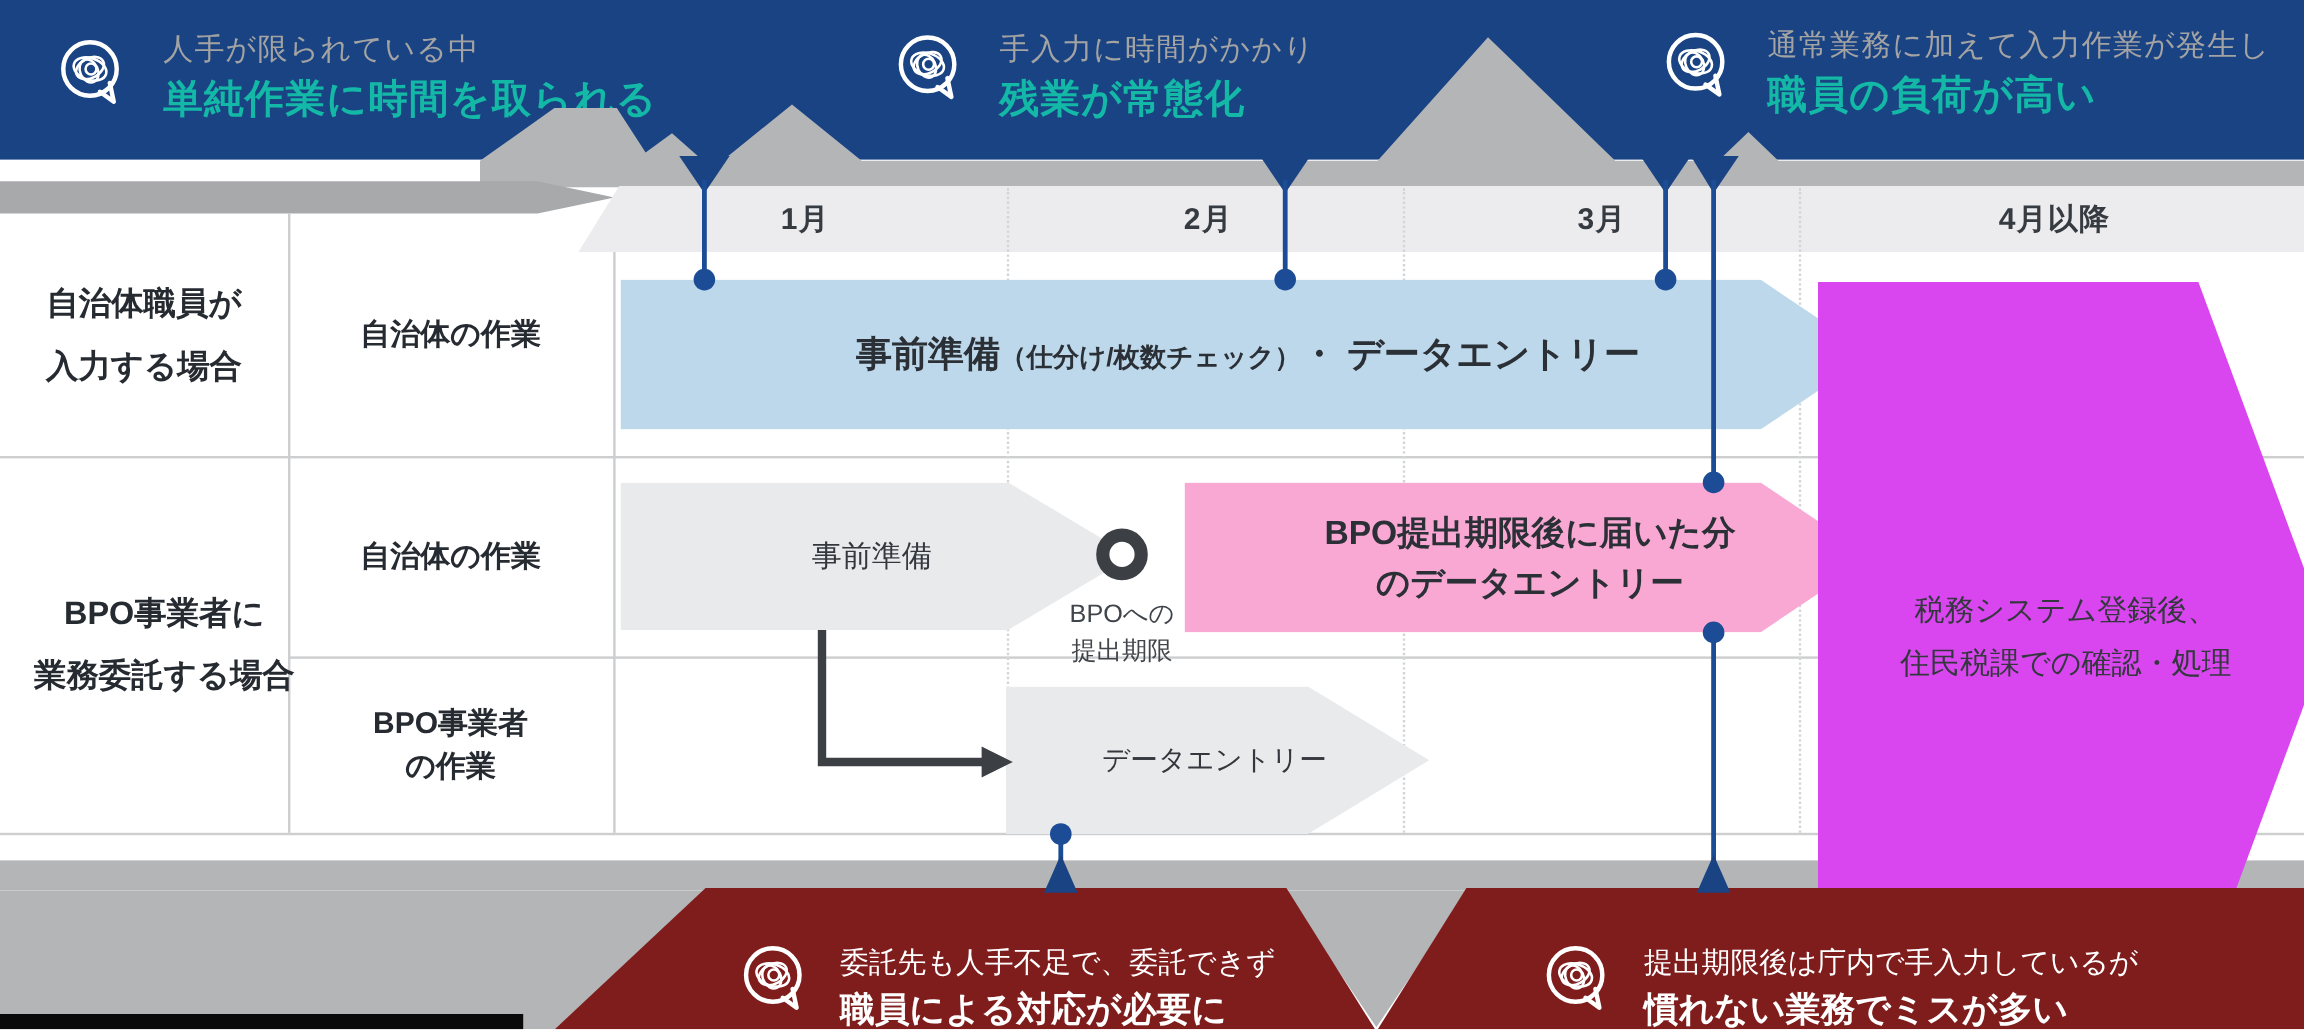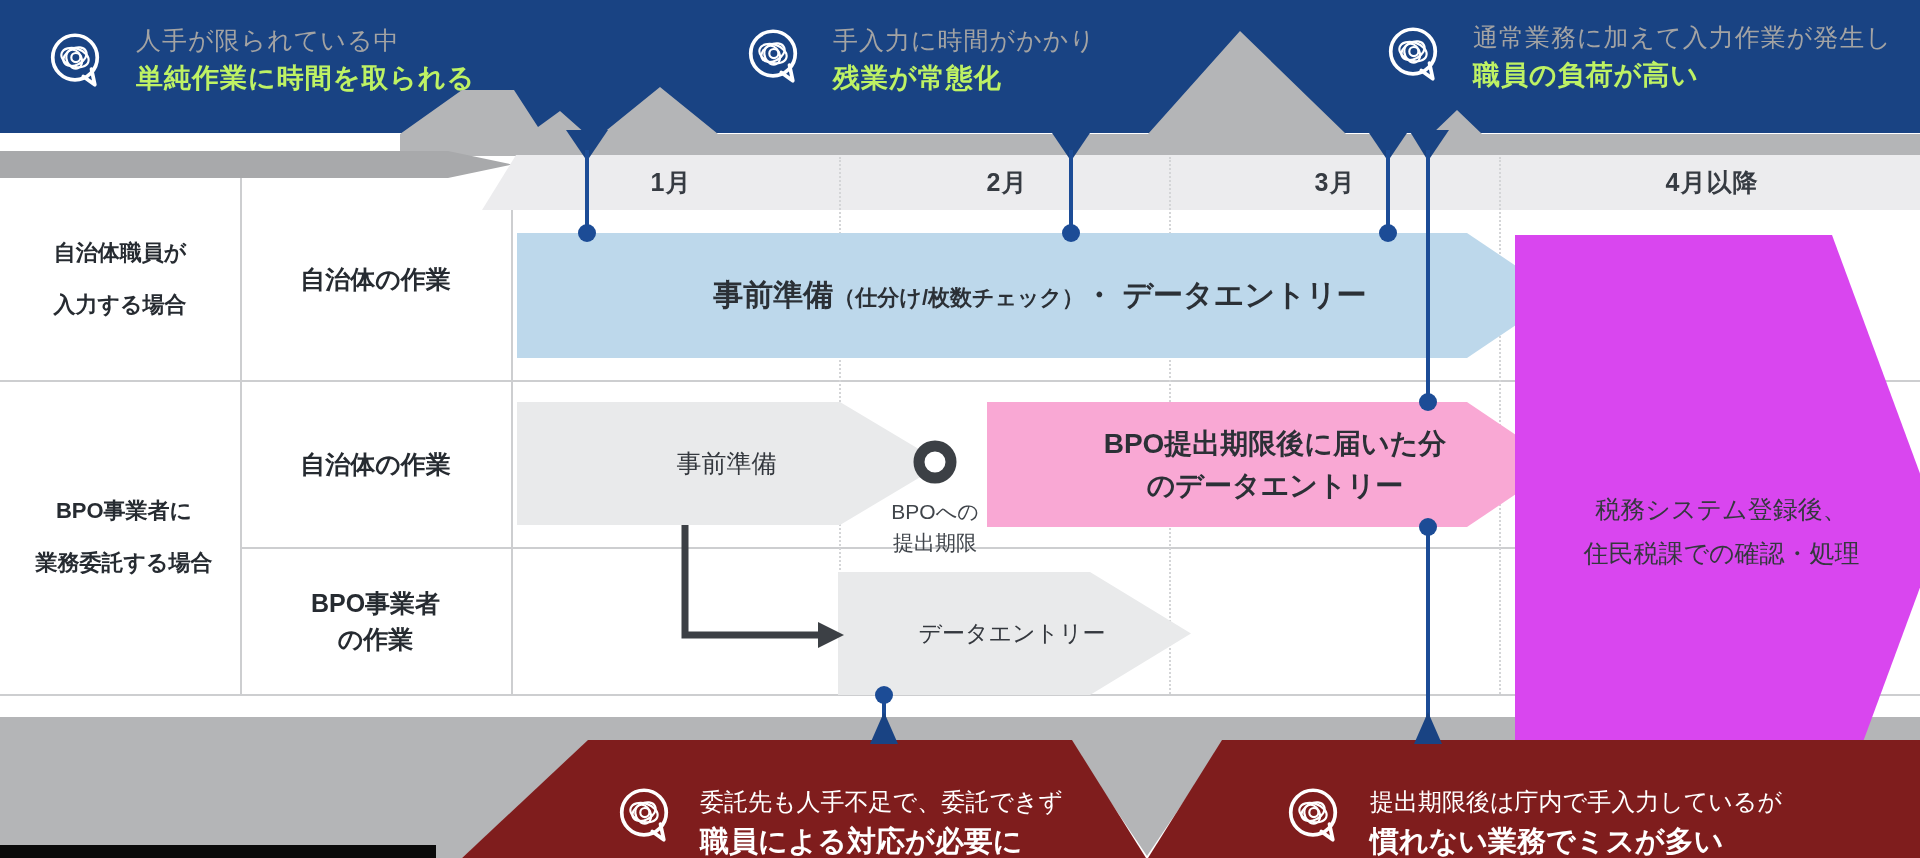--- a/index.html
+++ b/index.html
@@ -4,37 +4,37 @@
 <style>
   html,body{margin:0;padding:0;background:#fff;}
   #stage{position:relative;width:1920px;height:858px;overflow:hidden;background:#ffffff;
          font-family:"Liberation Sans","DejaVu Sans",sans-serif;color:#2b3036;}
   .abs{position:absolute;}
   svg.layer{position:absolute;left:0;top:0;width:1920px;height:858px;pointer-events:none;}
 
   
   #banner-top{left:0;top:0;width:1920px;height:133px;background:#194383;}
   .ban-line1{position:absolute;color:#a3a3a3;font-size:25px;letter-spacing:1px;white-space:nowrap;}
-  .ban-line2{position:absolute;color:#bef264;font-size:27px;font-weight:bold;letter-spacing:1px;white-space:nowrap;}
+  .ban-line2{position:absolute;color:#14b8a6;font-size:33px;font-weight:bold;letter-spacing:1px;white-space:nowrap;}
 
   
   #month-strip{left:462px;top:155px;width:1458px;height:55px;background:#ececee;
                clip-path:polygon(54px 0,100% 0,100% 100%,20px 100%);}
   .month-label{position:absolute;top:157px;width:200px;height:51px;display:flex;align-items:center;justify-content:center;
                font-size:25px;font-weight:bold;color:#363b42;letter-spacing:1px;}
 
   
   .vline{position:absolute;width:2px;background:#cdced0;}
   .hline{position:absolute;height:2px;background:#cdced0;}
   .dotline{position:absolute;width:0;border-left:2px dotted #d4d5d7;}
 
   
   .rowlabel{position:absolute;display:flex;flex-direction:column;align-items:center;justify-content:center;
             text-align:center;font-weight:bold;color:#262b31;}
-  .rowlabel.big{font-size:22px;line-height:40px;gap:12px;}
+  .rowlabel.big{font-size:27px;line-height:40px;gap:12px;}
   .rowlabel.sub{font-size:25px;line-height:36px;}
 
   
   .arrow{position:absolute;display:flex;flex-direction:column;align-items:center;justify-content:center;text-align:center;padding-left:48px;}
   #arrow-main{left:517px;top:233px;width:995px;height:125px;background:#bdd8eb;
               clip-path:polygon(0 0,950px 0,100% 50%,950px 100%,0 100%);}
   #arrow-main .t{padding-right:45px;font-weight:bold;color:#2b3036;white-space:nowrap;}
   #arrow-main .s1,#arrow-main .s3{font-size:30px;}
   #arrow-main .s2{font-size:22px;}
   #arrow-prep{left:517px;top:402px;width:378px;height:123px;background:#e9eaeb;
@@ -118,21 +118,21 @@
   <div class="hline" style="left:240px;top:547px;width:1680px"></div>
   <div class="hline" style="left:0;top:694px;width:1920px"></div>
   <div class="dotline" style="left:839px;top:157px;height:537px"></div>
   <div class="dotline" style="left:1169px;top:157px;height:537px"></div>
   <div class="dotline" style="left:1499px;top:157px;height:537px"></div>
 
   <div class="rowlabel big" style="left:0;top:178px;width:240px;height:202px">
     <div>自治体職員が</div>
     <div>入力する場合</div>
   </div>
-  <div class="rowlabel big" style="left:4px;top:380px;width:240px;height:314px">
+  <div class="rowlabel big" style="left:17px;top:380px;width:240px;height:314px">
     <div>BPO事業者に</div>
     <div>業務委託する場合</div>
   </div>
   <div class="rowlabel sub" style="left:240px;top:178px;width:271px;height:202px">
     <div>自治体の作業</div>
   </div>
   <div class="rowlabel sub" style="left:240px;top:380px;width:271px;height:167px">
     <div>自治体の作業</div>
   </div>
   <div class="rowlabel sub" style="left:240px;top:547px;width:271px;height:147px">

